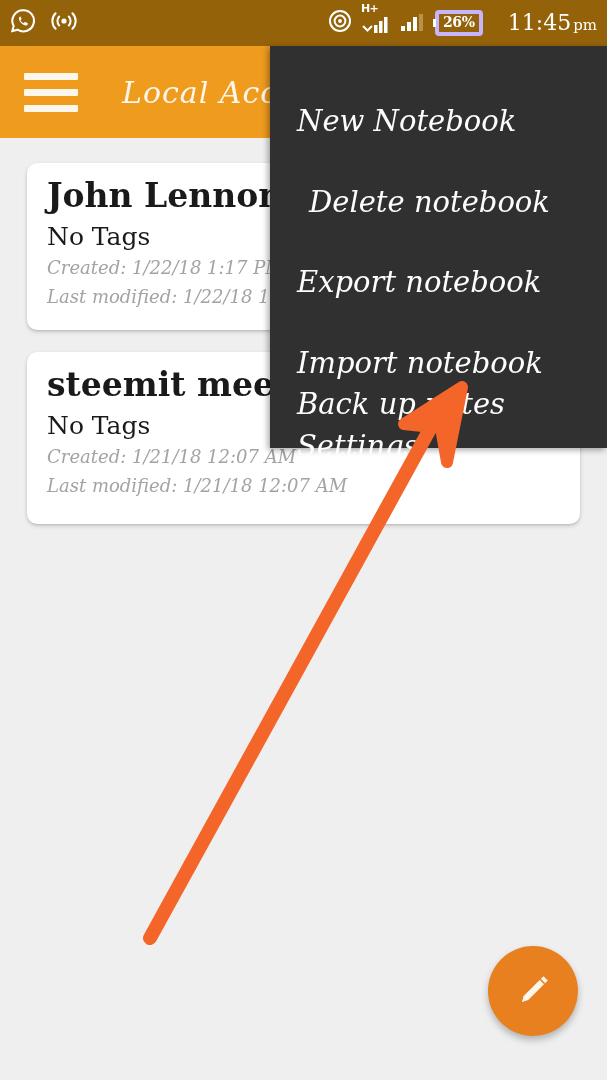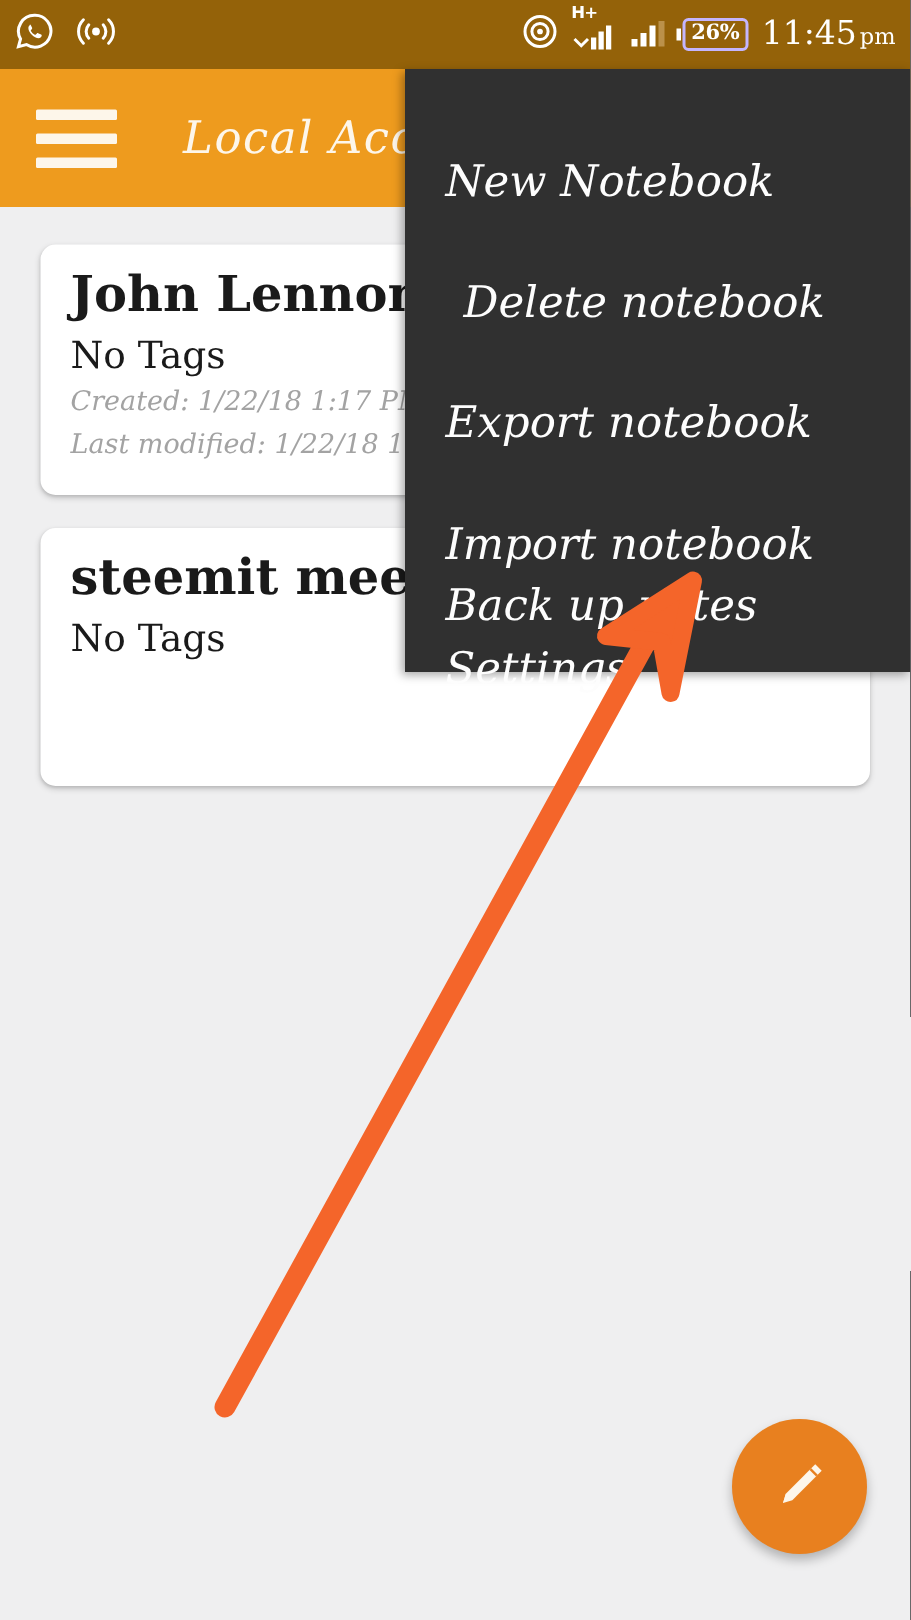--- a/index.html
+++ b/index.html
@@ -52,21 +52,21 @@
     top: -9px;
     left: 0px;
     font-family: "DejaVu Sans", sans-serif;
     font-size: 11px;
     font-weight: 700;
     color: #fff;
     line-height: 1;
     letter-spacing: -0.5px;
   }
   .battery {
-    border: 2px solid #c4b5fd;
+    border: 4px solid #c4b5fd;
     border-radius: 4px;
     padding: 0px 4px 1px 4px;
     font-size: 14px;
     font-weight: 700;
     color: #fff;
     font-family: "DejaVu Serif", serif;
     letter-spacing: -0.3px;
     line-height: 1.25;
     position: relative;
   }
@@ -80,20 +80,21 @@
     background: #fff;
   }
   .clock {
     font-family: "DejaVu Serif", serif;
     font-size: 22px;
     color: #fff;
     font-weight: 400;
     letter-spacing: 0px;
     line-height: 1;
     white-space: nowrap;
+    margin-left: 16px;
   }
   .clock .ampm { font-size: 15px; margin-left: 2px; }
 
   
   #app-bar {
     position: absolute;
     top: 46px; left: 0;
     width: 607px;
     height: 92px;
     background: #ee9b1e;
@@ -300,20 +301,22 @@
   <div id="note-list">
     <div class="note-card" id="note-card-0">
       <div class="note-title">John Lennon</div>
       <div class="note-tags">No Tags</div>
       <div class="note-meta">Created: 1/22/18 1:17 PM</div>
       <div class="note-meta">Last modified: 1/22/18 1:17 PM</div>
     </div>
     <div class="note-card" id="note-card-1">
       <div class="note-title">steemit meetup</div>
       <div class="note-tags">No Tags</div>
+      <div class="note-meta">Created: 1/21/18 12:07 AM</div>
+      <div class="note-meta">Last modified: 1/21/18 12:07 AM</div>
     </div>
   </div>
 
   <div id="fab-new-note">
     <span>
       <svg width="40" height="40" viewBox="0 0 40 40">
         <path d="M30.5 5.2 L34.8 9.5 L15.2 29.1 L9 31 L10.9 24.8 Z" fill="#fdf6ea"></path>
         <path d="M9 31 L10.9 24.8 L13.6 27.5 Z" fill="#fdf6ea"></path>
         <path d="M27.3 8.4 L31.6 12.7" stroke="#e8801f" stroke-width="1.6"></path>
       </svg>

